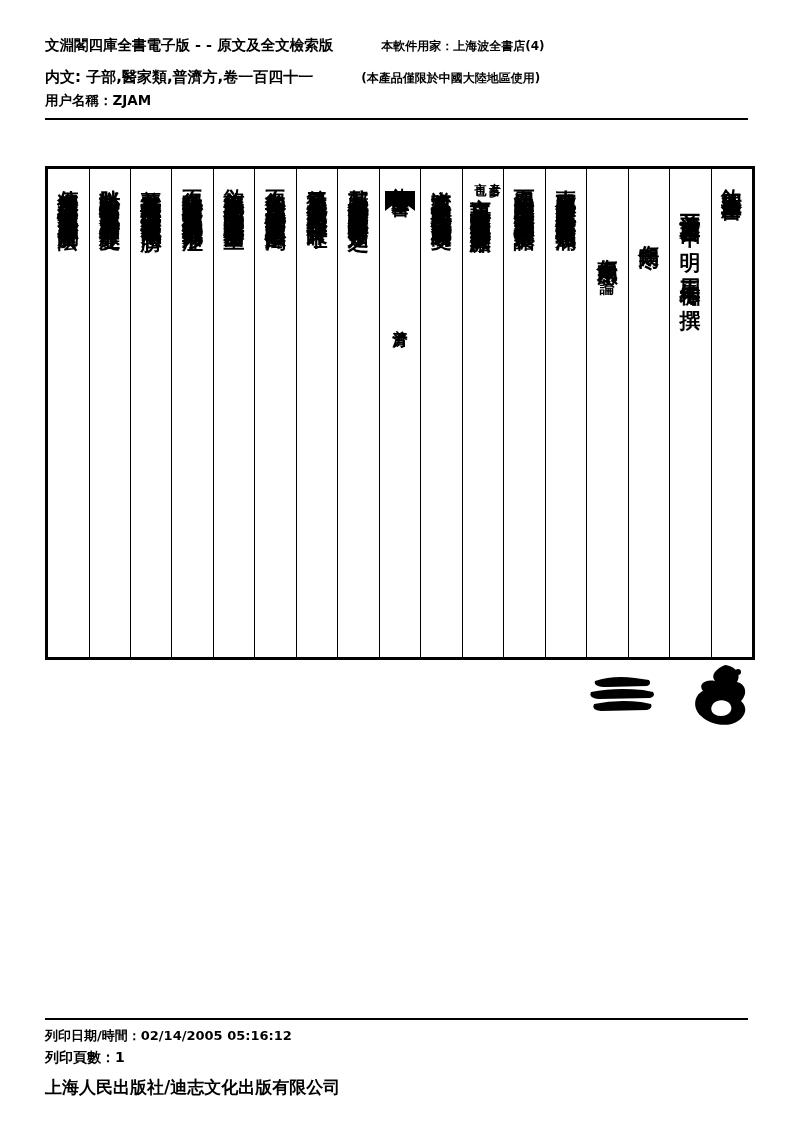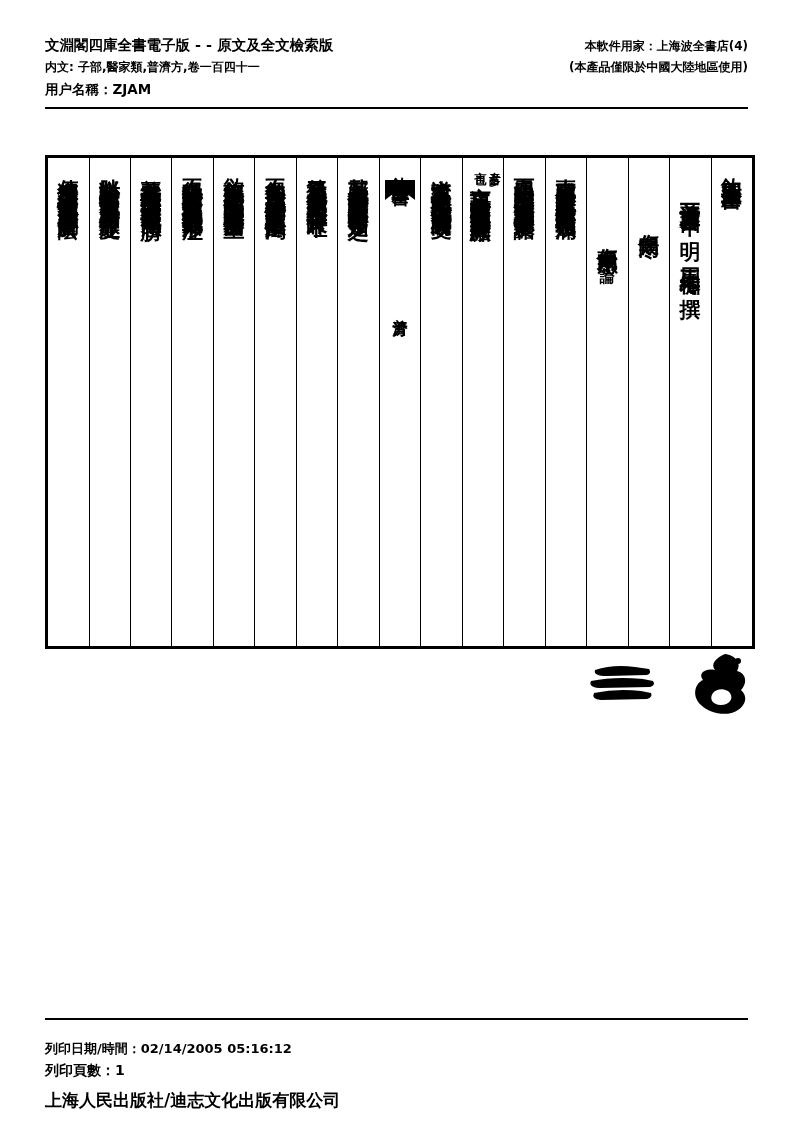--- a/index.html
+++ b/index.html
@@ -2,24 +2,24 @@
 <html><head>
 <meta charset="utf-8">
 <style>
   * { box-sizing: border-box; margin: 0; padding: 0; }
   html, body { background: #ffffff; }
   body { font-family: "DejaVu Sans", "Liberation Sans", sans-serif; color: #000; }
   .screen { position: relative; width: 793px; height: 1122px; background: #fff; overflow: hidden; }
 
   
   .header { padding: 36px 45px 0 45px; }
-  .h-row { display: flex; justify-content: space-between; align-items: flex-end; }
+  .h-row { display: flex; align-items: flex-end; gap: 48px; }
   .t1 { font-size: 14.5px; font-weight: bold; }
   .tr { font-size: 12px; font-weight: 600; }
-  .t2 { font-size: 12px; font-weight: bold; margin-top: 4px; }
+  .t2 { font-size: 15px; font-weight: bold; margin-top: 13px; }
   .t3 { font-size: 13.5px; font-weight: bold; margin-top: 5px; }
   .rule { border-top: 2.5px solid #000; margin-top: 8px; }
 
   
   .book-frame { margin: 46px 38px 0 45px; height: 494px; border: 3px solid #000;
                 display: flex; flex-direction: row-reverse; background: #fff; }
   .col { flex: 1 1 0; display: flex; justify-content: center; overflow: hidden; }
   .col:not(:last-child) { border-left: 1.5px solid #000; }
   .vtext { writing-mode: vertical-rl; text-orientation: upright;
            font-family: "DejaVu Serif", "Liberation Serif", serif;
@@ -35,21 +35,21 @@
 
   
   .seal-area { position: relative; height: 92px; margin: 0 38px 0 45px; }
   .seal { position: absolute; fill: #000; }
   .seal-left { right: 96px; top: 14px; }
   .seal-right { right: 6px; top: 2px; }
 
   
   .footer { position: absolute; left: 45px; right: 45px; top: 1018px; }
   .f-rule { border-top: 2.5px solid #000; }
-  .f1 { font-size: 13px; font-weight: bold; margin-top: 20px; }
+  .f1 { font-size: 13px; font-weight: bold; margin-top: 7px; }
   .f2 { font-size: 14px; font-weight: bold; margin-top: 4px; }
   .f3 { font-size: 17px; font-weight: bold; margin-top: 9px; }
 </style>
 </head>
 <body>
 
 <div class="screen">
 
   <div class="header">
     <div class="h-row">

